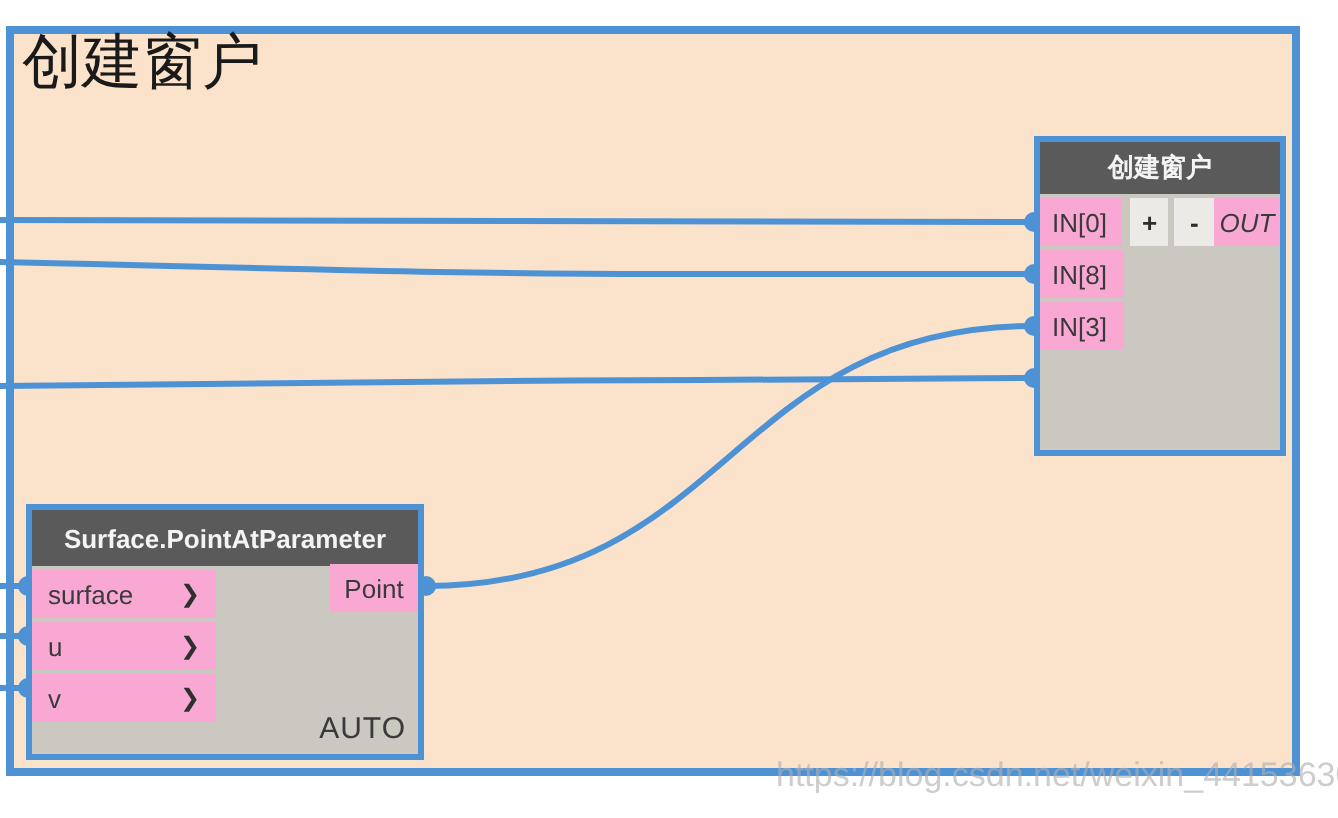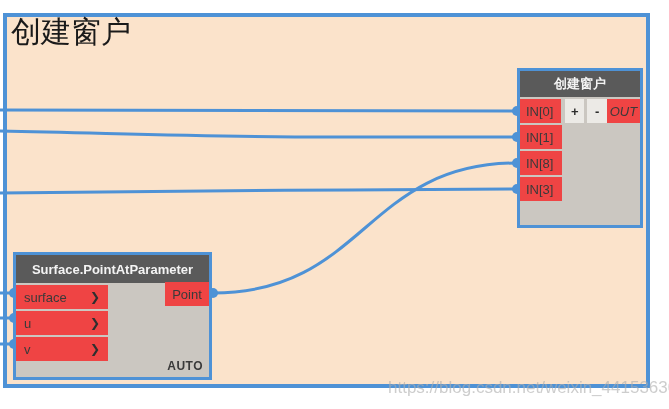--- a/index.html
+++ b/index.html
@@ -30,21 +30,21 @@
   .node{
     position:absolute;box-sizing:border-box;
     border:3px solid #4e92d6;background:#cbc7c1;
   }
   .node-header{
     background:#5a5a5a;color:#f4f4f4;
     font-weight:bold;font-size:13px;text-align:center;
     display:flex;align-items:center;justify-content:center;
   }
   .port{
-    background:#ef4444;color:#3a3a3a;font-size:13px;
+    background:#f9a8d4;color:#3a3a3a;font-size:13px;
     display:flex;align-items:center;box-sizing:border-box;
   }
 
   
   .node-cw{left:517px;top:68px;width:126px;height:160px;}
   .node-cw .node-header{height:26px;}
   .cw-row{display:flex;margin-top:2px;height:24px;}
   .cw-in{width:42px;padding-left:6px;}
   .cw-btn{
     width:20px;margin-left:3px;background:#eceae6;color:#2d2d2d;
@@ -62,21 +62,21 @@
     position:absolute;right:8px;top:0;height:24px;
     display:flex;align-items:center;
     font-size:12px;font-weight:bold;color:#2f2f2f;
   }
   .sp-out{
     position:absolute;right:0;top:27px;width:44px;height:24px;
     justify-content:center;
   }
   .sp-lacing{
     position:absolute;right:6px;bottom:4px;
-    font-size:12px;font-weight:bold;color:#3a3a3a;letter-spacing:0.5px;
+    font-size:15px;font-weight:normal;color:#3a3a3a;letter-spacing:0.5px;
   }
 
   
   .watermark{
     position:absolute;left:388px;top:378px;
     font-size:17px;color:rgba(175,175,175,0.62);
     white-space:nowrap;z-index:30;
   }
 
   .z-nodes{position:absolute;left:0;top:0;width:0;height:0;z-index:10;}
@@ -112,23 +112,20 @@
 
     <div class="node node-cw">
       <div class="node-header">创建窗户</div>
       <div class="cw-row">
         <div class="port cw-in">IN[0]</div>
         <div class="cw-btn plus">+</div>
         <div class="cw-btn">-</div>
         <div class="port cw-out">OUT</div>
       </div>
       <div class="cw-row">
-        <div class="port cw-in">IN[1]</div>
-      </div>
-      <div class="cw-row">
         <div class="port cw-in">IN[8]</div>
       </div>
       <div class="cw-row">
         <div class="port cw-in">IN[3]</div>
       </div>
     </div>
 
     <div class="node node-sp">
       <div class="node-header">Surface.PointAtParameter</div>
       <div class="port sp-row">

